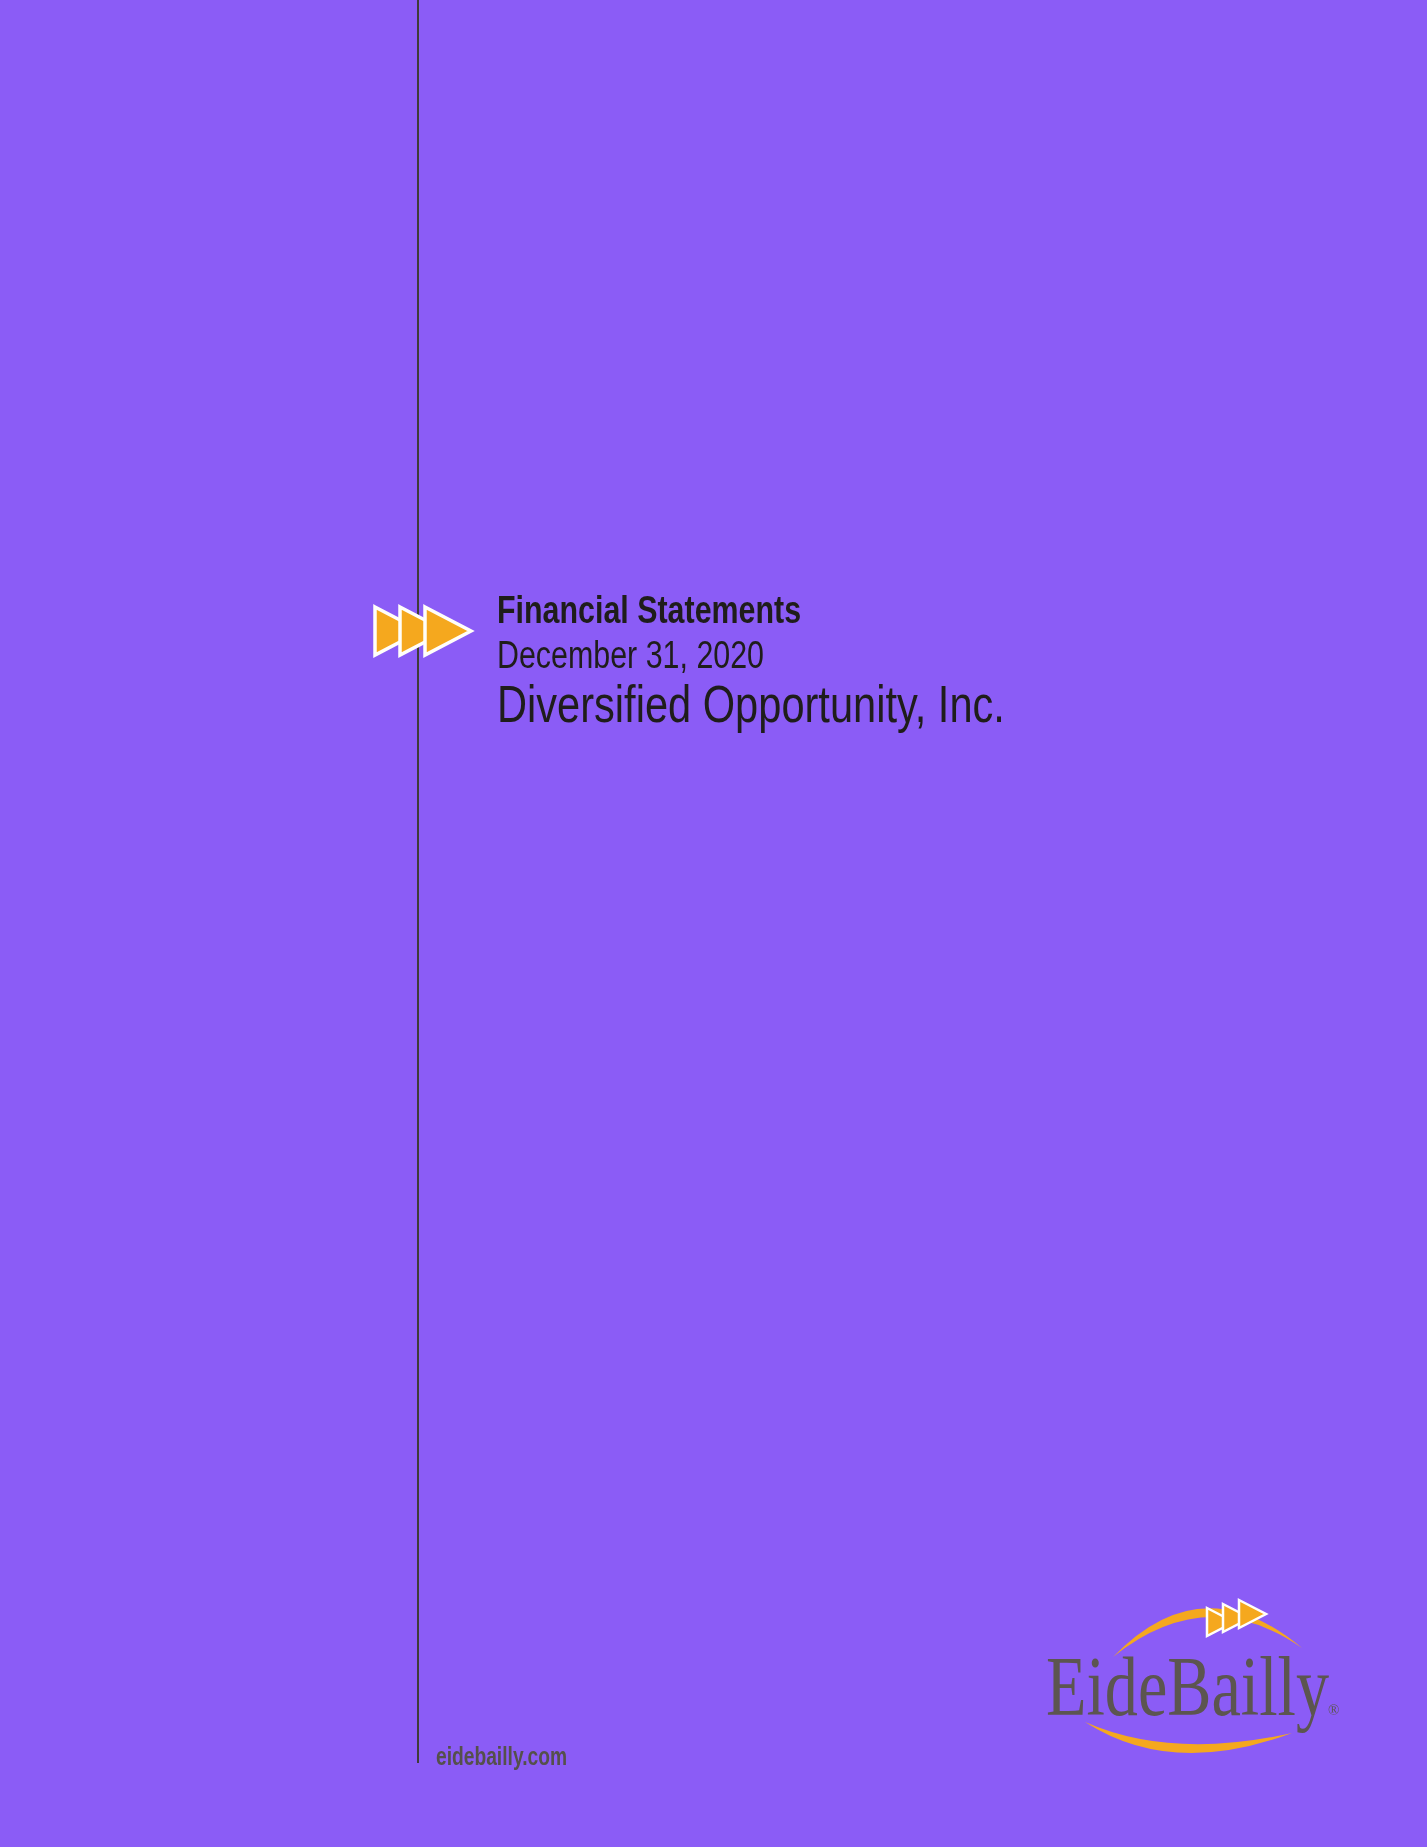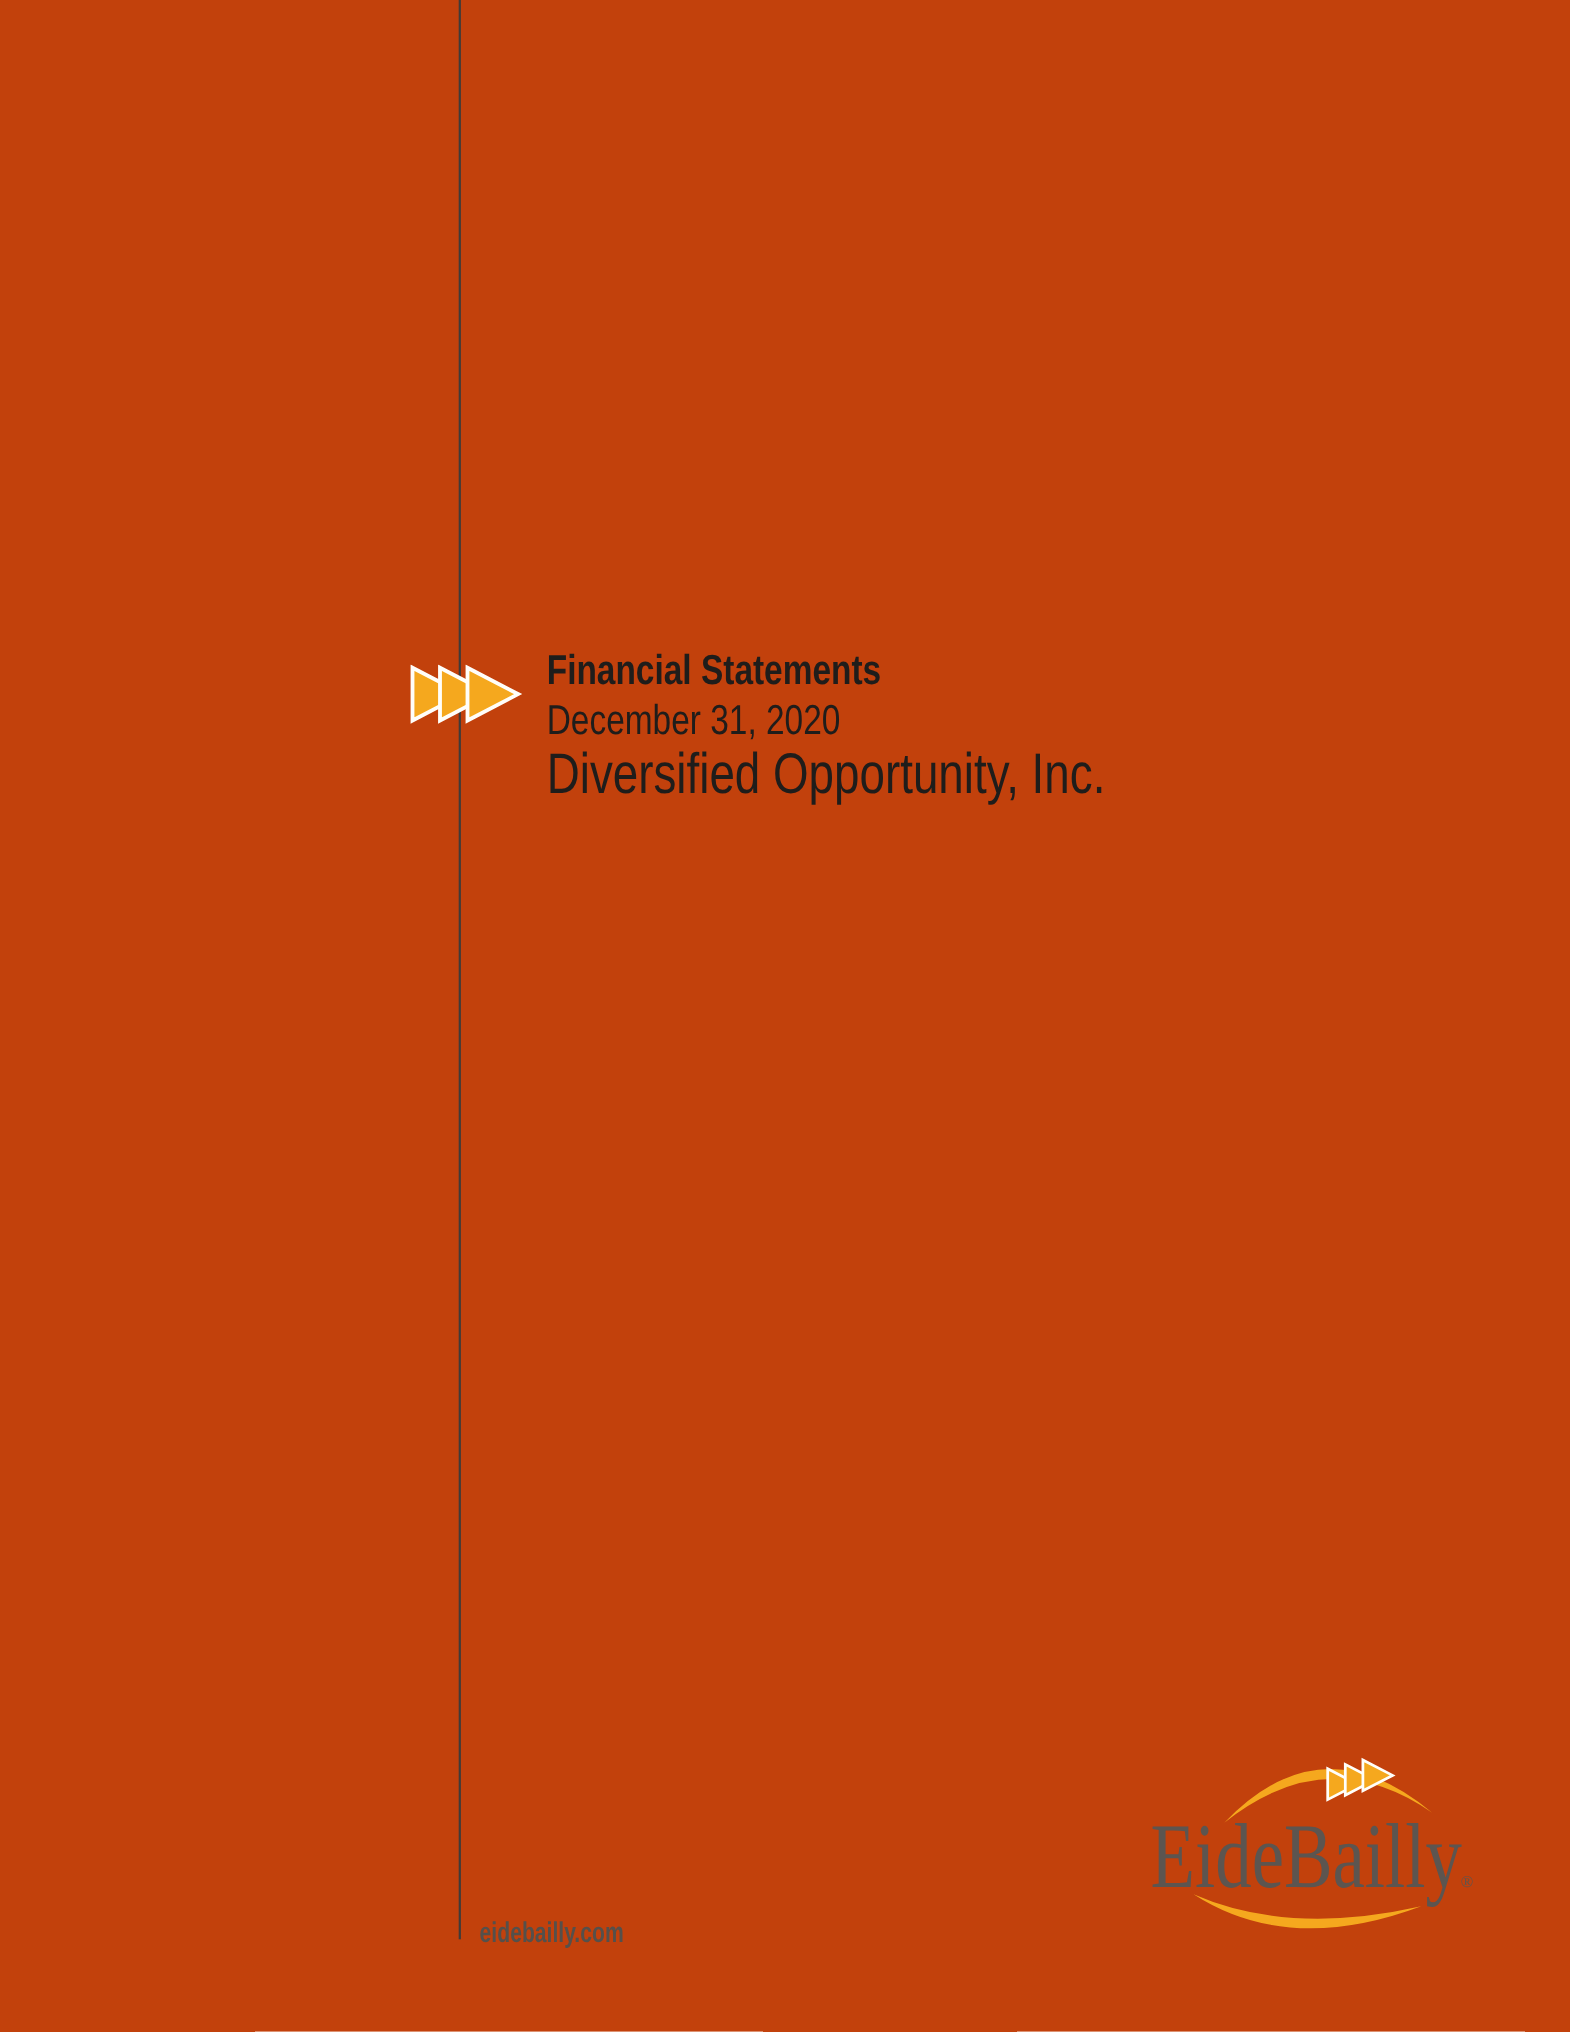--- a/index.html
+++ b/index.html
@@ -1,18 +1,18 @@
 <!DOCTYPE html>
 <html><head>
 <meta charset="utf-8">
 <style>
   html,body { margin:0; padding:0; background:#FFFEFA; }
   .page {
     position:relative; width:1427px; height:1847px;
-    background:#c2410c; overflow:hidden;
+    background:#8b5cf6; overflow:hidden;
     font-family:"Liberation Sans", sans-serif;
     text-align:center;
   }
   .vrule {
     position:absolute; left:417px; top:0; width:2px; height:1763px;
     background:#3F3B39;
   }
   .marker { position:absolute; left:370px; top:604px; width:110px; height:56px; }
   .titleblock {
     position:absolute; left:497px; top:0; width:700px; height:800px;

